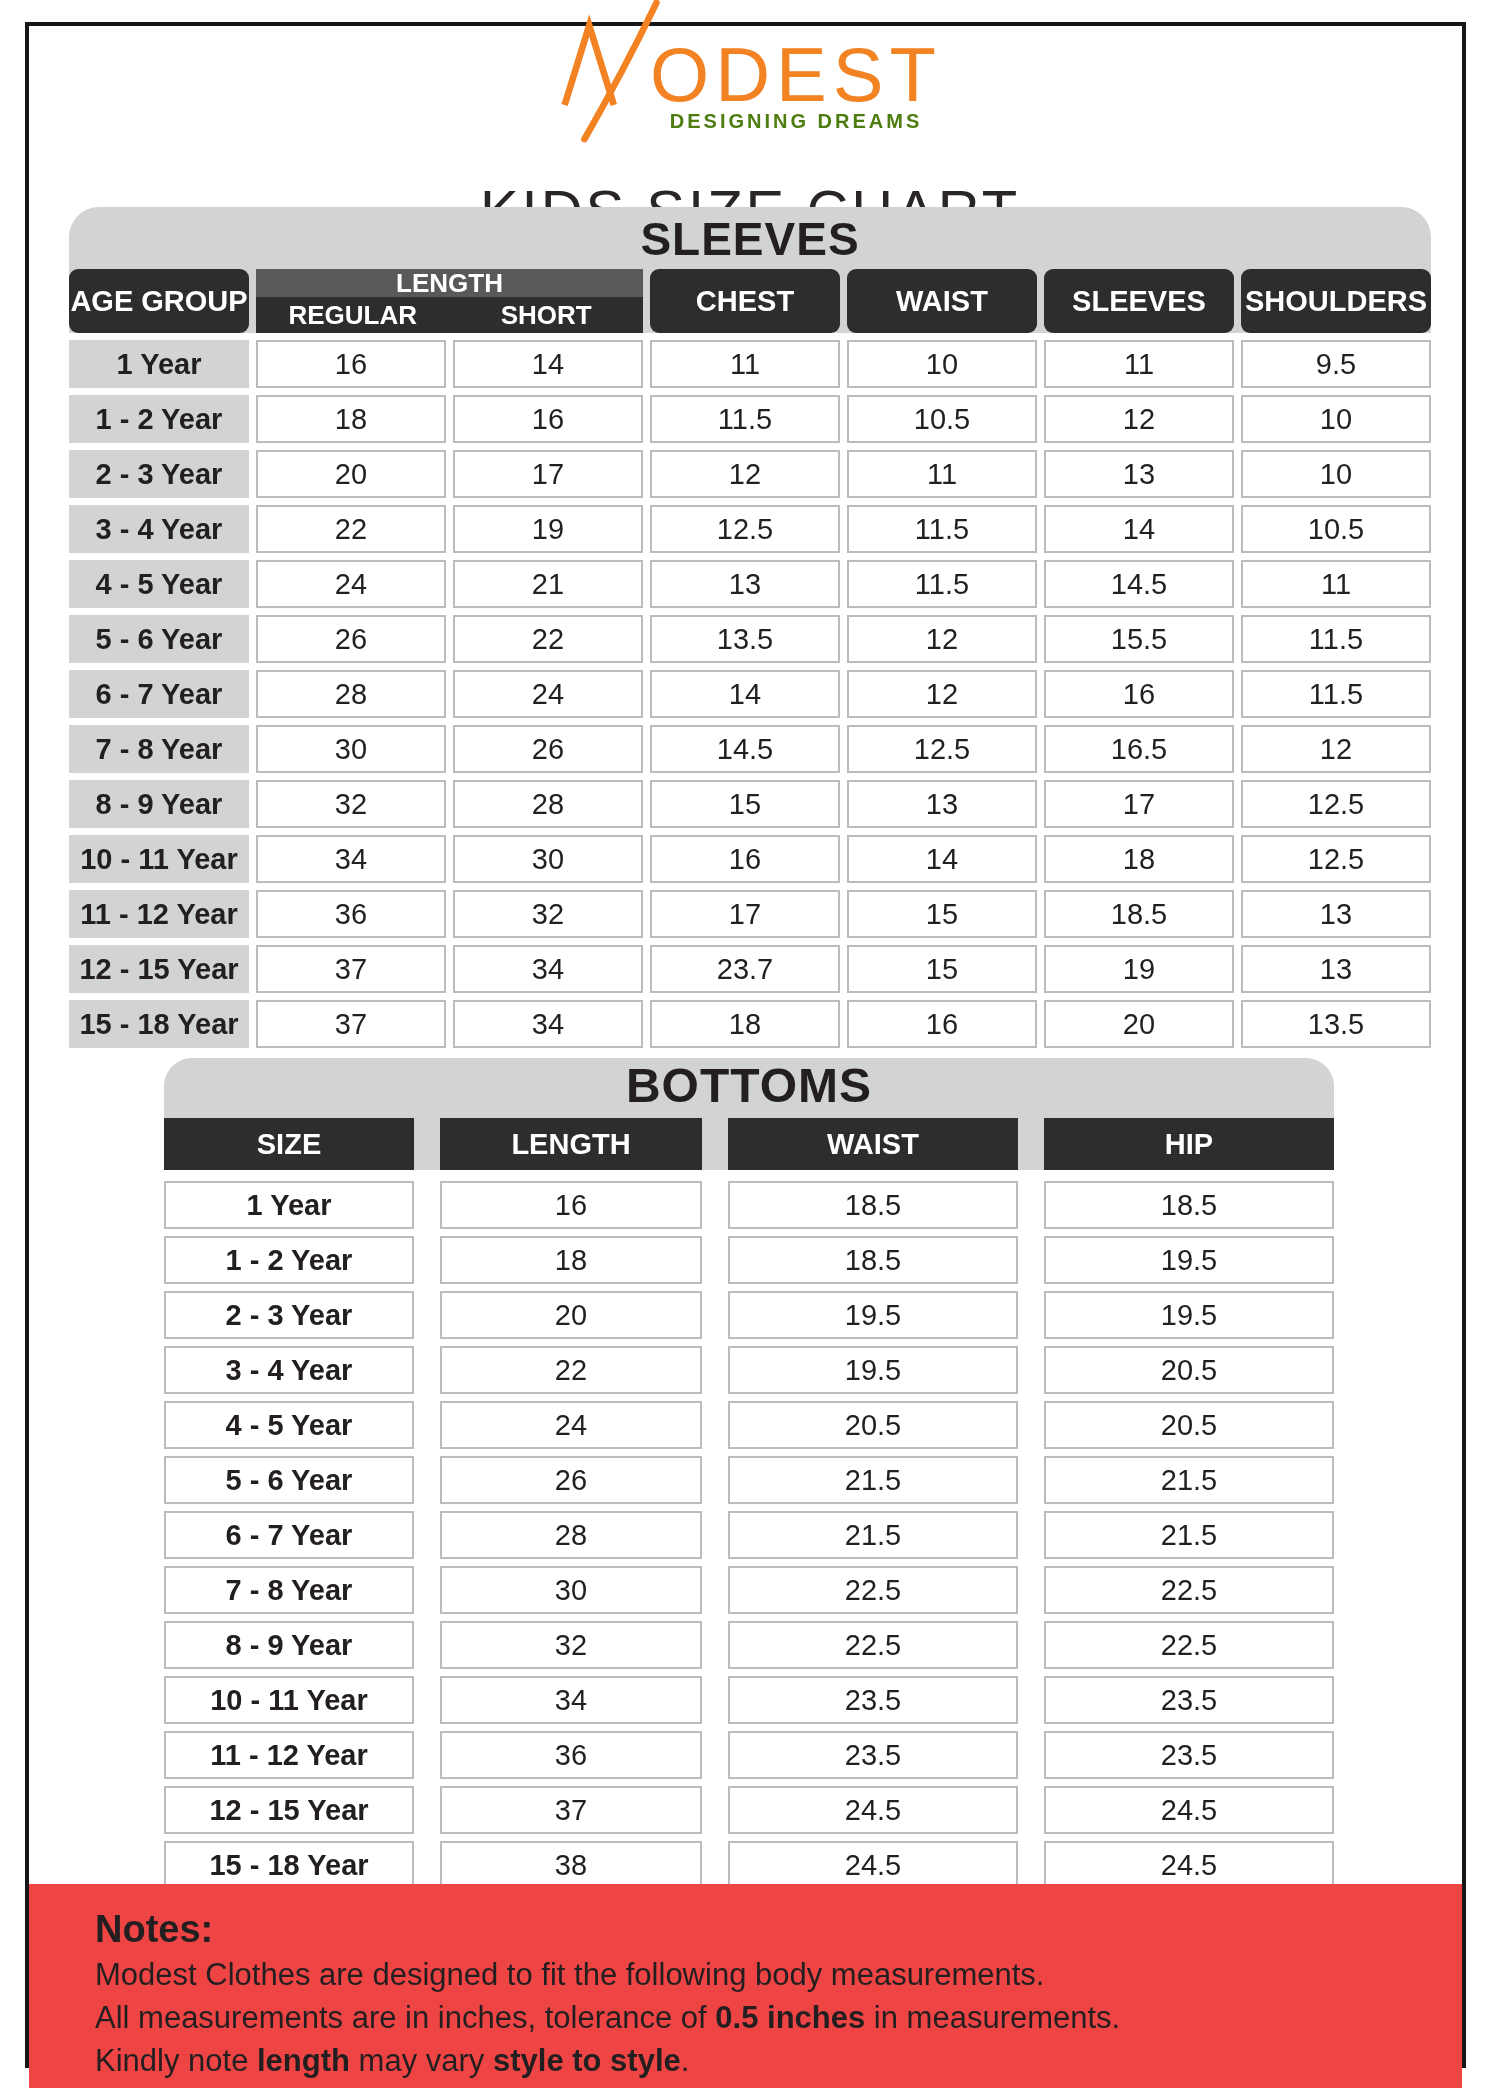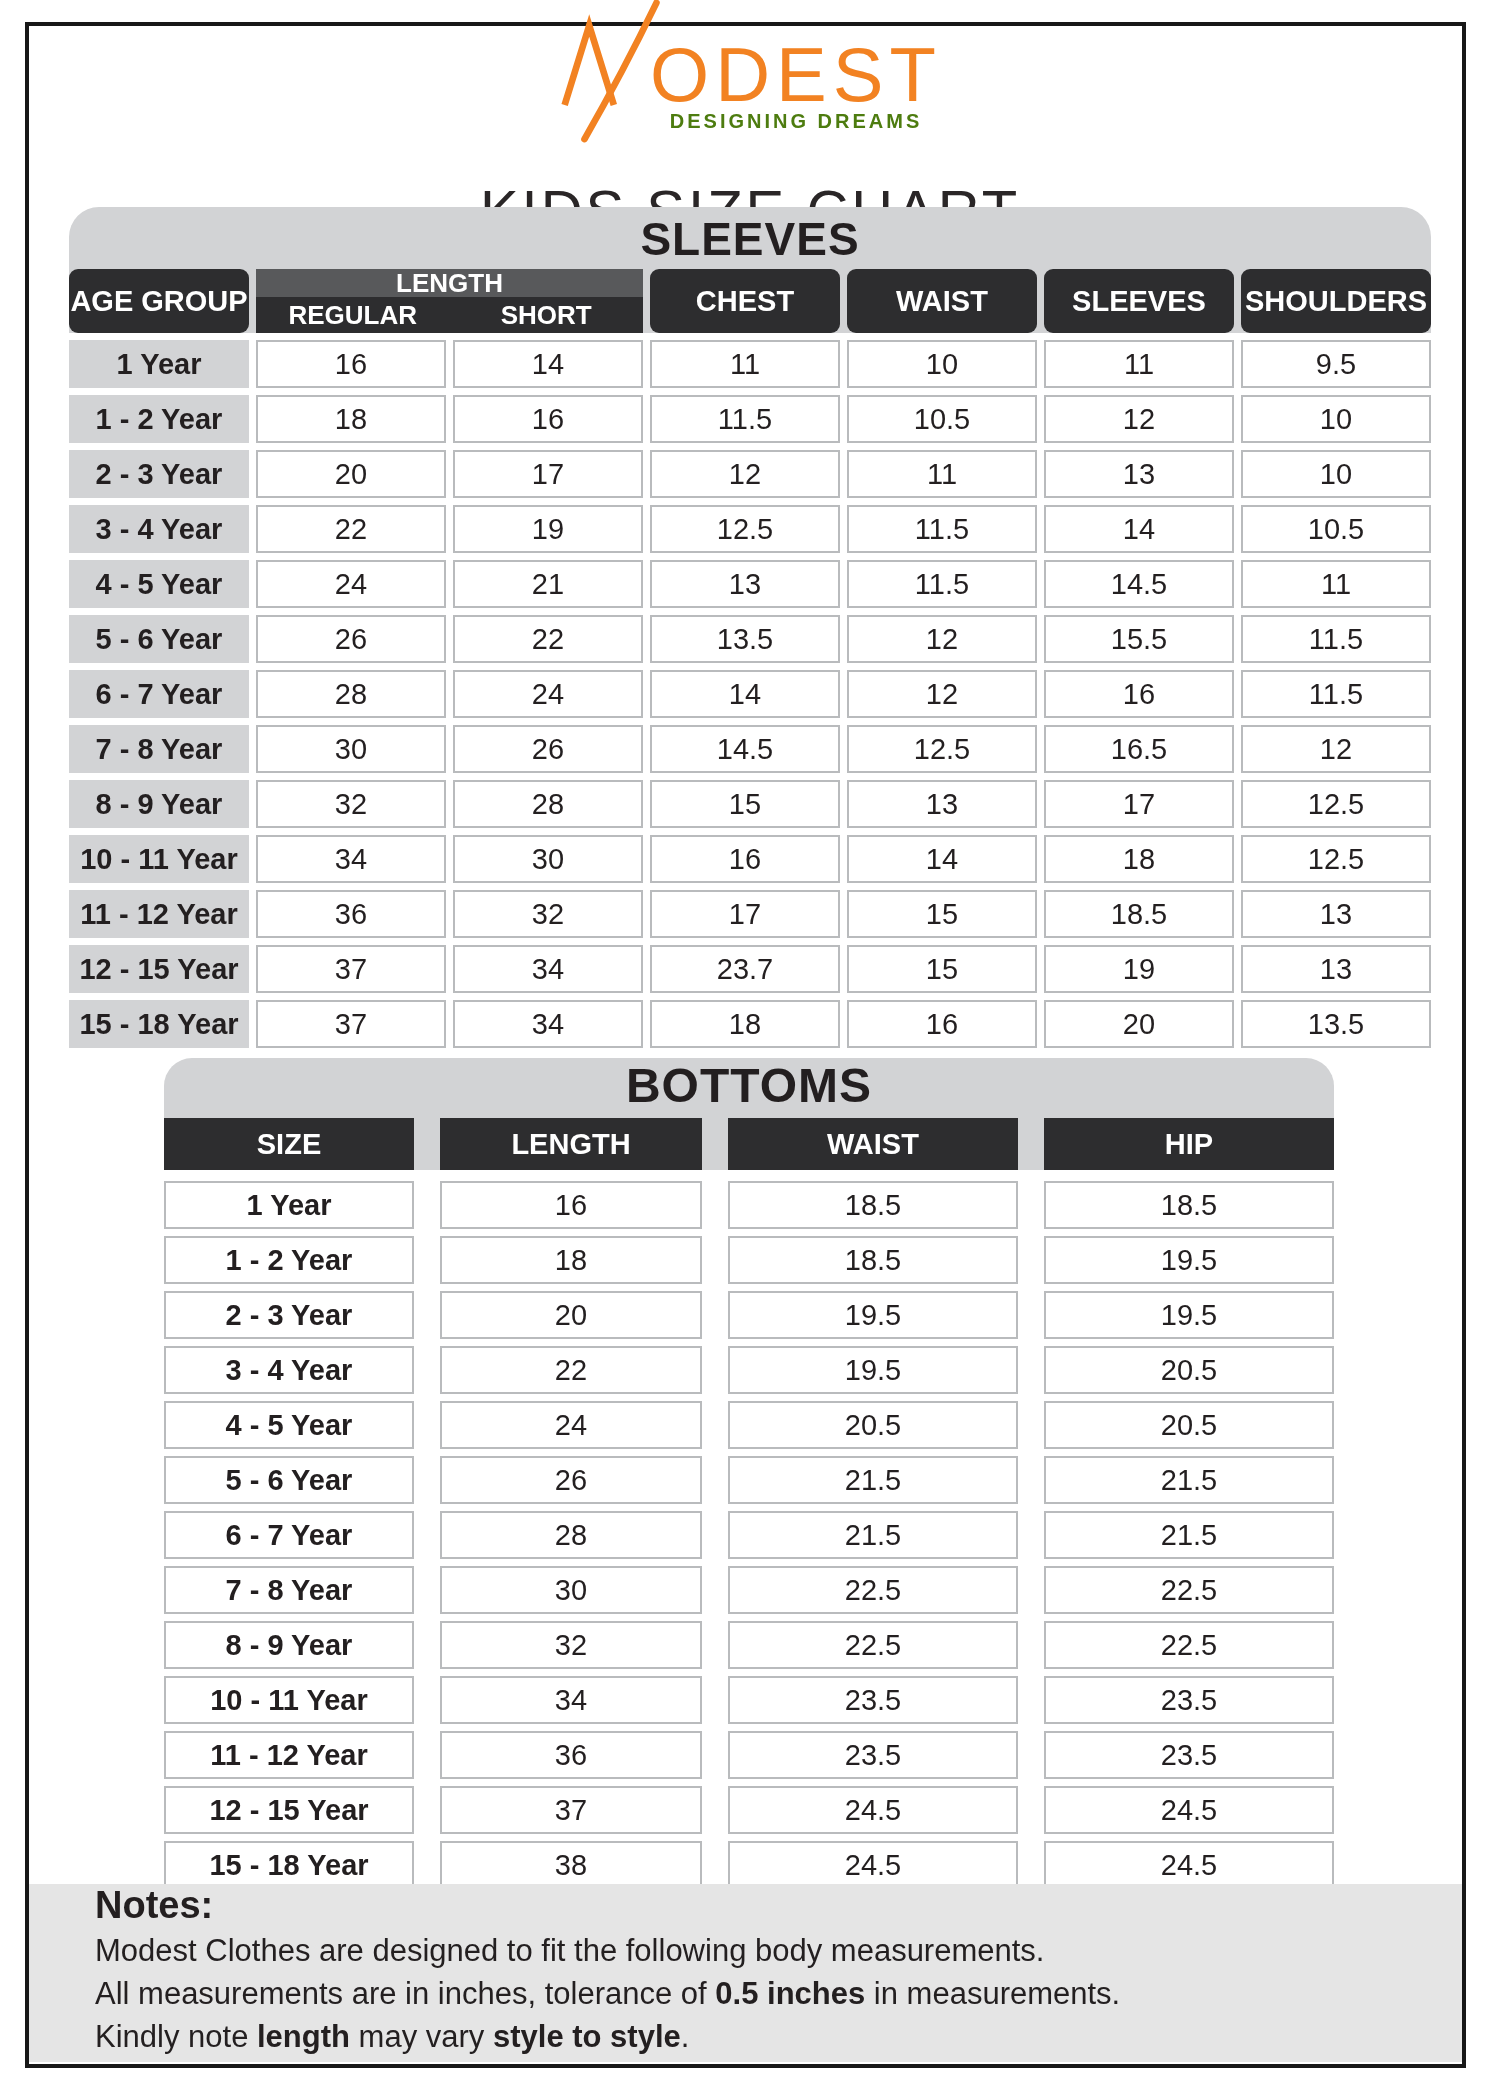--- a/index.html
+++ b/index.html
@@ -62,22 +62,22 @@
   .bottoms{position:absolute;top:1058px;left:164px;width:1170px;}
   .b-banner{background:#d2d3d5;border-radius:28px 28px 0 0;}
   .b-title{text-align:center;font-size:48px;font-weight:800;letter-spacing:1px;line-height:56px;}
   .b-head{display:grid;grid-template-columns:250px 262px 290px 290px;column-gap:26px;margin-top:4px;}
   .b-head .h-cell{height:52px;}
   .b-rows{margin-top:11px;display:flex;flex-direction:column;row-gap:7px;}
   .b-row{display:grid;grid-template-columns:250px 262px 290px 290px;column-gap:26px;height:48px;}
   .b-size{font-weight:700;}
   
   .notes{
-    position:absolute;left:29px;top:1884px;width:1433px;height:178px;background:#e5e5e5;
-    box-sizing:border-box;padding:0 40px 0 66px;
+    position:absolute;left:29px;top:1884px;width:1433px;height:204px;background:#ef4444;
+    box-sizing:border-box;padding:24px 40px 0 66px;
   }
   .notes-heading{font-size:38px;font-weight:700;color:#231f20;}
   .notes-line{font-size:31px;margin-top:5px;color:#231f20;line-height:38px;}
   .notes-line b{font-weight:700;}
 </style>
 </head>
 <body>
 
 <div class="page">
   <div class="frame"></div>

